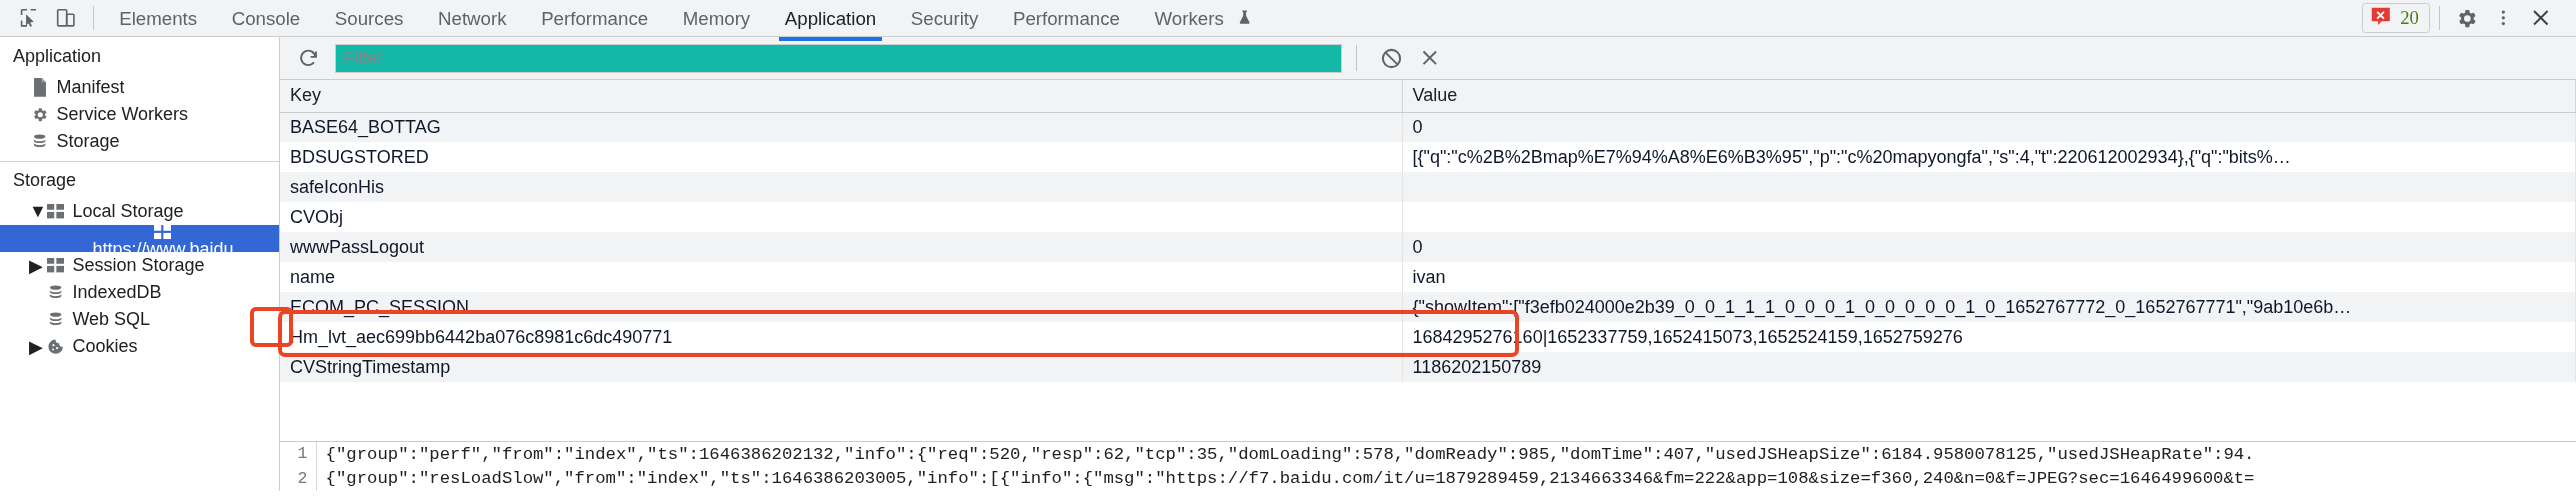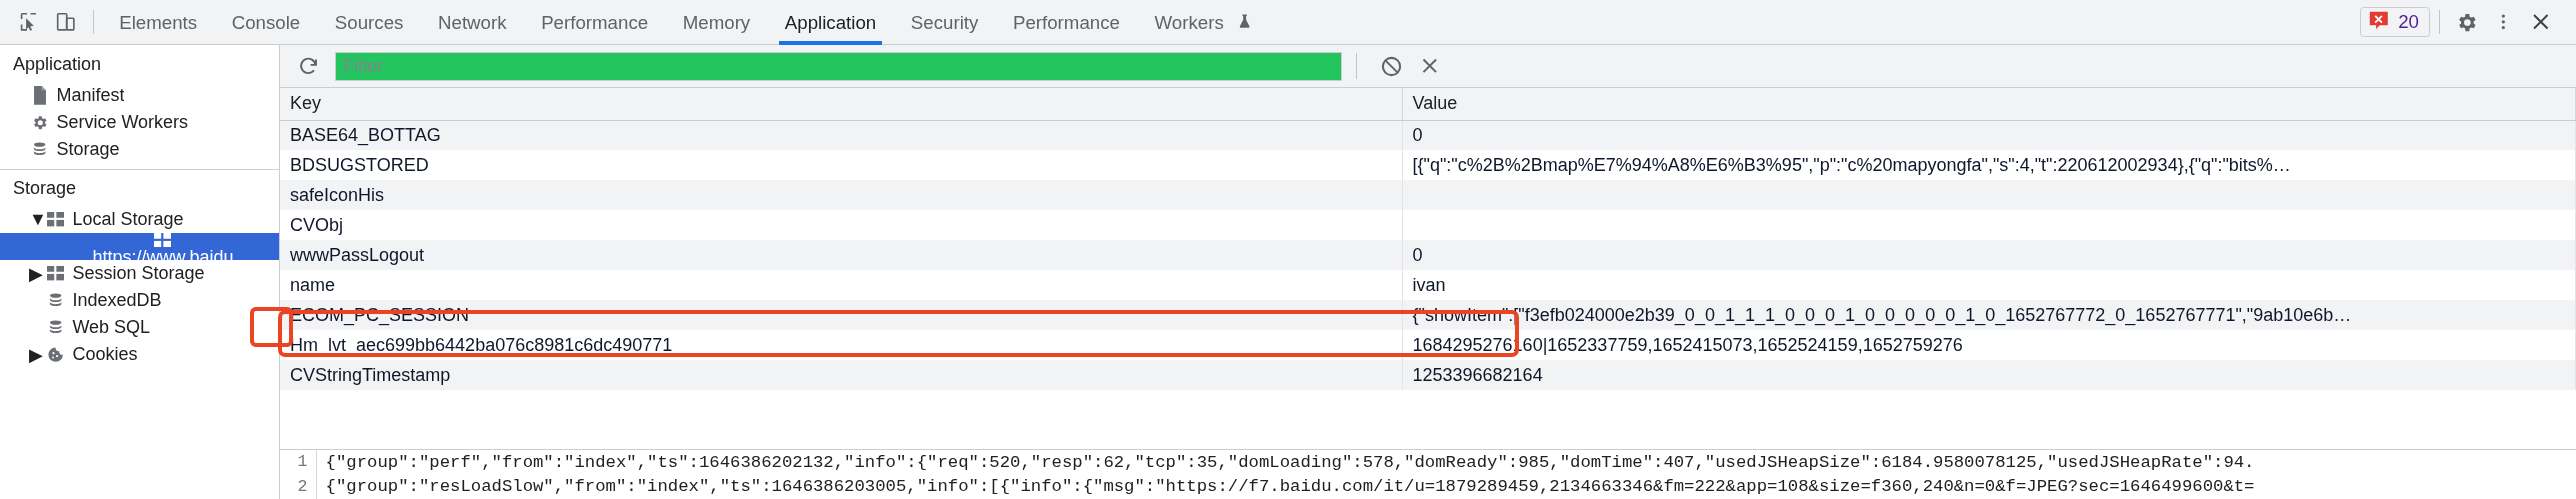--- a/index.html
+++ b/index.html
@@ -5,21 +5,21 @@
   * { box-sizing: border-box; margin: 0; padding: 0; }
   html, body {
     width: 2576px; height: 499px;
     font-family: "Liberation Sans", sans-serif;
     background: #ffffff;
     overflow: hidden;
   }
 
   
   .devtools-toolbar {
-    height: 45px;
+    height: 37px;
     background: #f1f3f4;
     border-bottom: 0.7px solid #cdcdcd;
     display: flex;
     align-items: center;
     padding: 0 10px;
     position: relative;
   }
   .tb-icon-btn {
     width: 37px; height: 37px;
     display: flex; align-items: center; justify-content: center;
@@ -60,22 +60,23 @@
     display: flex; align-items: center;
     border: 0.7px solid #c9cdd1;
     border-radius: 3.6px;
     height: 30px;
     padding: 0 10px 0 7.2px;
     background: #f1f3f4;
     cursor: pointer;
   }
   .error-badge .cnt {
     font-size: 18.7px;
-    color: #4c1d95;
+    color: #4d7c0f;
     margin-left: 8.6px;
+    font-family: Liberation Serif, serif;
   }
 
   
   .devtools-body {
     display: flex;
     height: calc(499px - 45px);
   }
 
   
   .sidebar {
@@ -148,21 +149,21 @@
   .refresh-btn {
     width: 35px; height: 35px;
     display: flex; align-items: center; justify-content: center;
     cursor: pointer;
   }
   .filter-input {
     flex: 1;
     height: 29px;
     margin-left: 8.6px;
     border: 0.7px solid #cdcdcd;
-    background: #22c55e;
+    background: #14b8a6;
     font-size: 18px;
     font-family: "Liberation Sans", sans-serif;
     color: #202124;
     padding: 0 7.2px;
     outline: none;
     max-width: 1007px;
   }
   .filter-input::placeholder { color: #80868b; }
   .fb-sep { width: 0.7px; height: 26px; background: #c4c4c4; margin: 0 14.4px; }
   .fb-btn {
@@ -523,21 +524,21 @@
           <tr class="odd">
               <td class="col-key">ECOM_PC_SESSION</td>
               <td>{"showItem":["f3efb024000e2b39_0_0_1_1_1_0_0_0_1_0_0_0_0_0_1_0_1652767772_0_1652767771","9ab10e6b…</td>
             </tr>
           <tr class="even">
               <td class="col-key">Hm_lvt_aec699bb6442ba076c8981c6dc490771</td>
               <td>1684295276160|1652337759,1652415073,1652524159,1652759276</td>
             </tr>
           <tr class="odd">
               <td class="col-key">CVStringTimestamp</td>
-              <td>1253396682164</td>
+              <td>1186202150789</td>
             </tr>
         </tbody>
       </table>
     </div>
 
     <div class="preview-pane">
       <div class="code-line">
         <span class="gutter">1</span>
         <span class="code-text">{"group":"perf","from":"index","ts":1646386202132,"info":{"req":520,"resp":62,"tcp":35,"domLoading":578,"domReady":985,"domTime":407,"usedJSHeapSize":6184.9580078125,"usedJSHeapRate":94.</span>
       </div>

